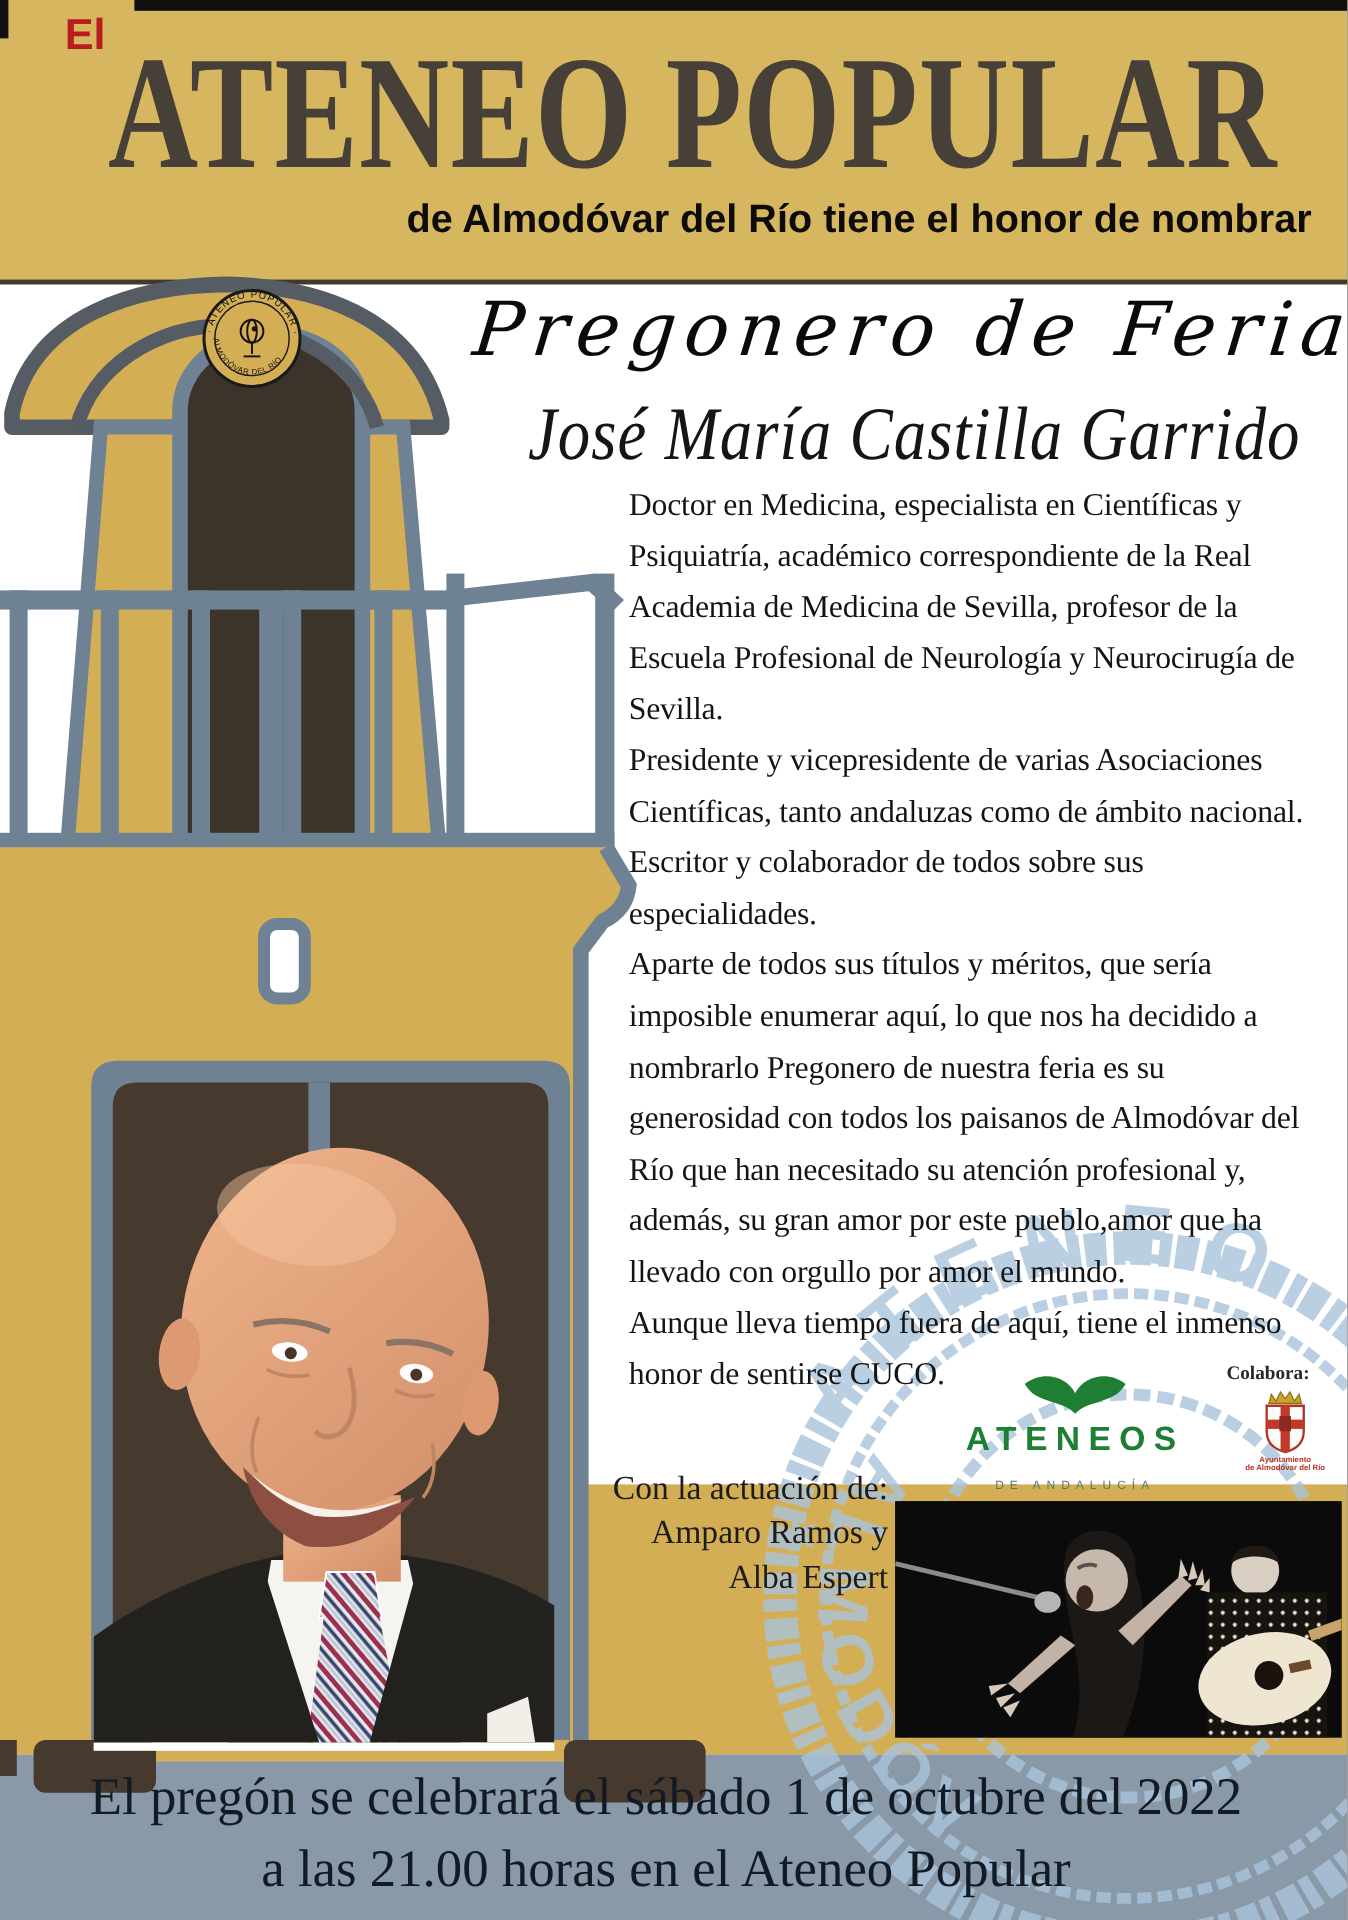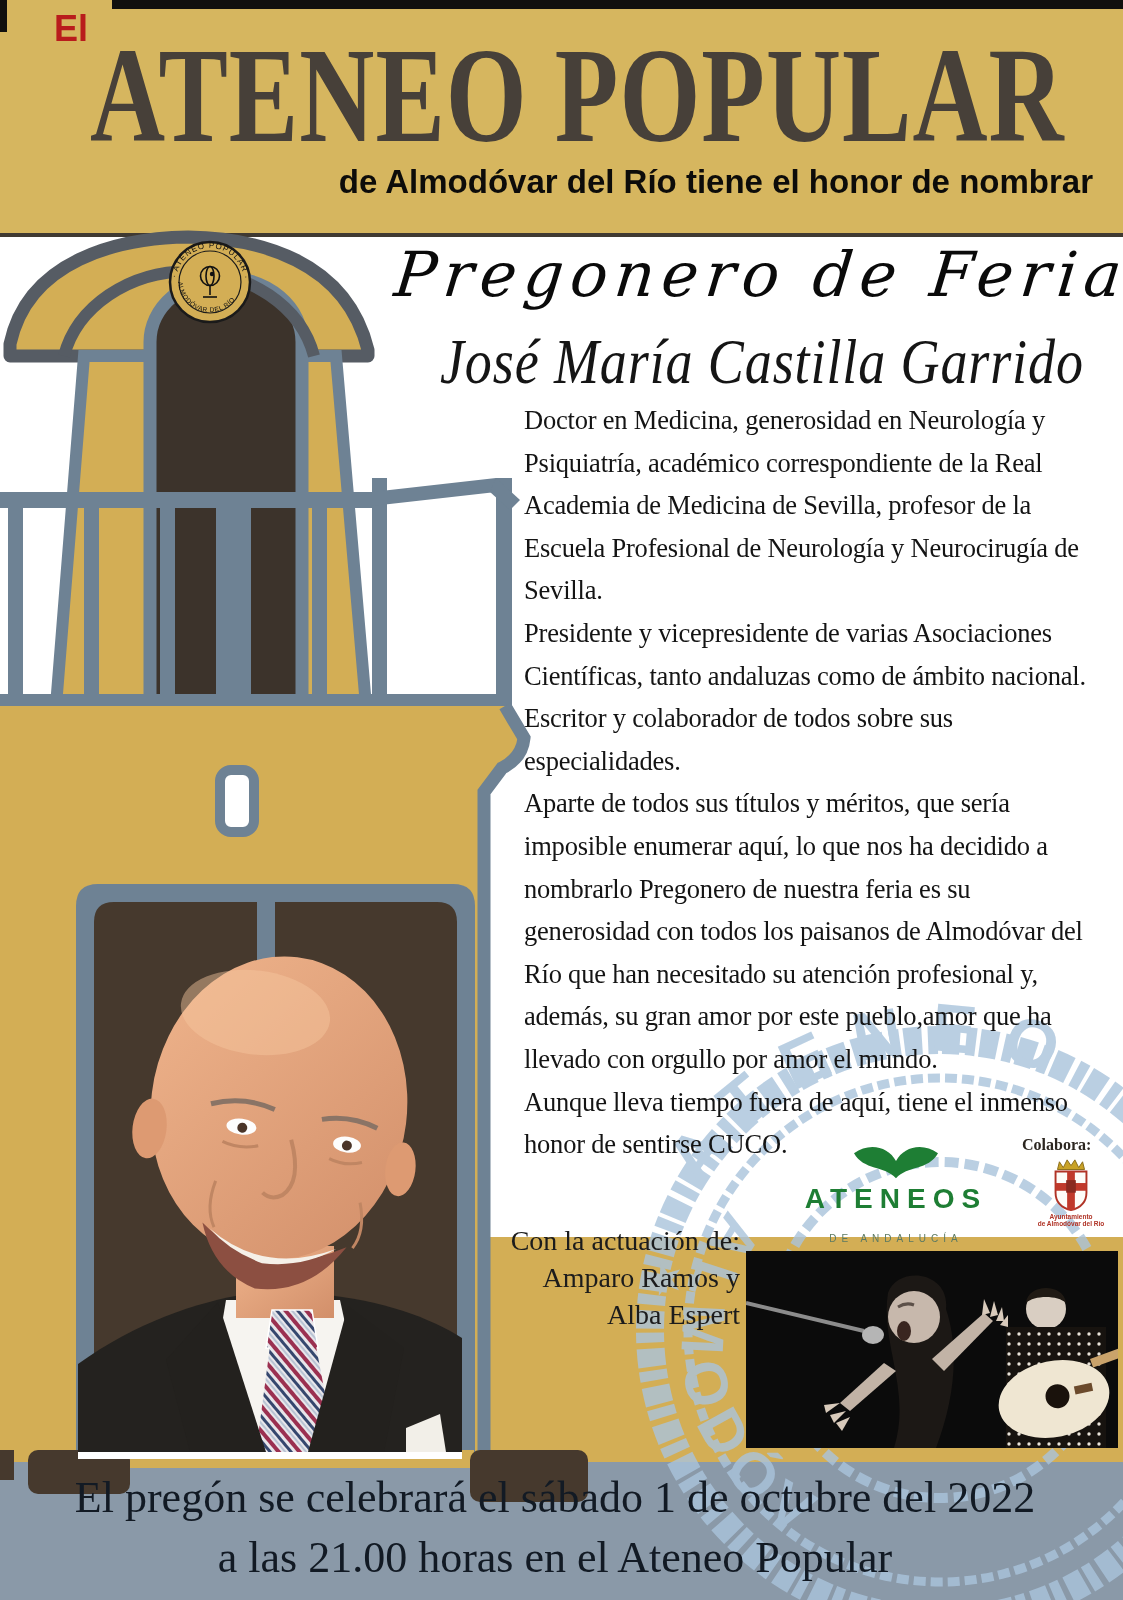--- a/index.html
+++ b/index.html
@@ -159,21 +159,21 @@
 
   <div class="abs el z2">El</div>
   <div class="abs big-title z2">ATENEO POPULAR</div>
   <div class="abs subtitle z2">de Almodóvar del Río tiene el honor de nombrar</div>
 
   <div class="abs heading1 z3">Pregonero de Feria a</div>
   <div class="abs heading2 z3">José María Castilla Garrido</div>
 
   <div class="abs bio z3">
 
-  <div class="bio-line">Doctor en Medicina, generosidad en Neurología y</div>
+  <div class="bio-line">Doctor en Medicina, especialista en Científicas y</div>
       <div class="bio-line">Psiquiatría, académico correspondiente de la Real</div>
       <div class="bio-line">Academia de Medicina de Sevilla, profesor de la</div>
       <div class="bio-line">Escuela Profesional de Neurología y Neurocirugía de</div>
       <div class="bio-line">Sevilla.</div>
       <div class="bio-line">Presidente y vicepresidente de varias Asociaciones</div>
       <div class="bio-line">Científicas, tanto andaluzas como de ámbito nacional.</div>
       <div class="bio-line">Escritor y colaborador de todos sobre sus</div>
       <div class="bio-line">especialidades.</div>
       <div class="bio-line">Aparte de todos sus títulos y méritos, que sería</div>
       <div class="bio-line">imposible enumerar aquí, lo que nos ha decidido a</div>

